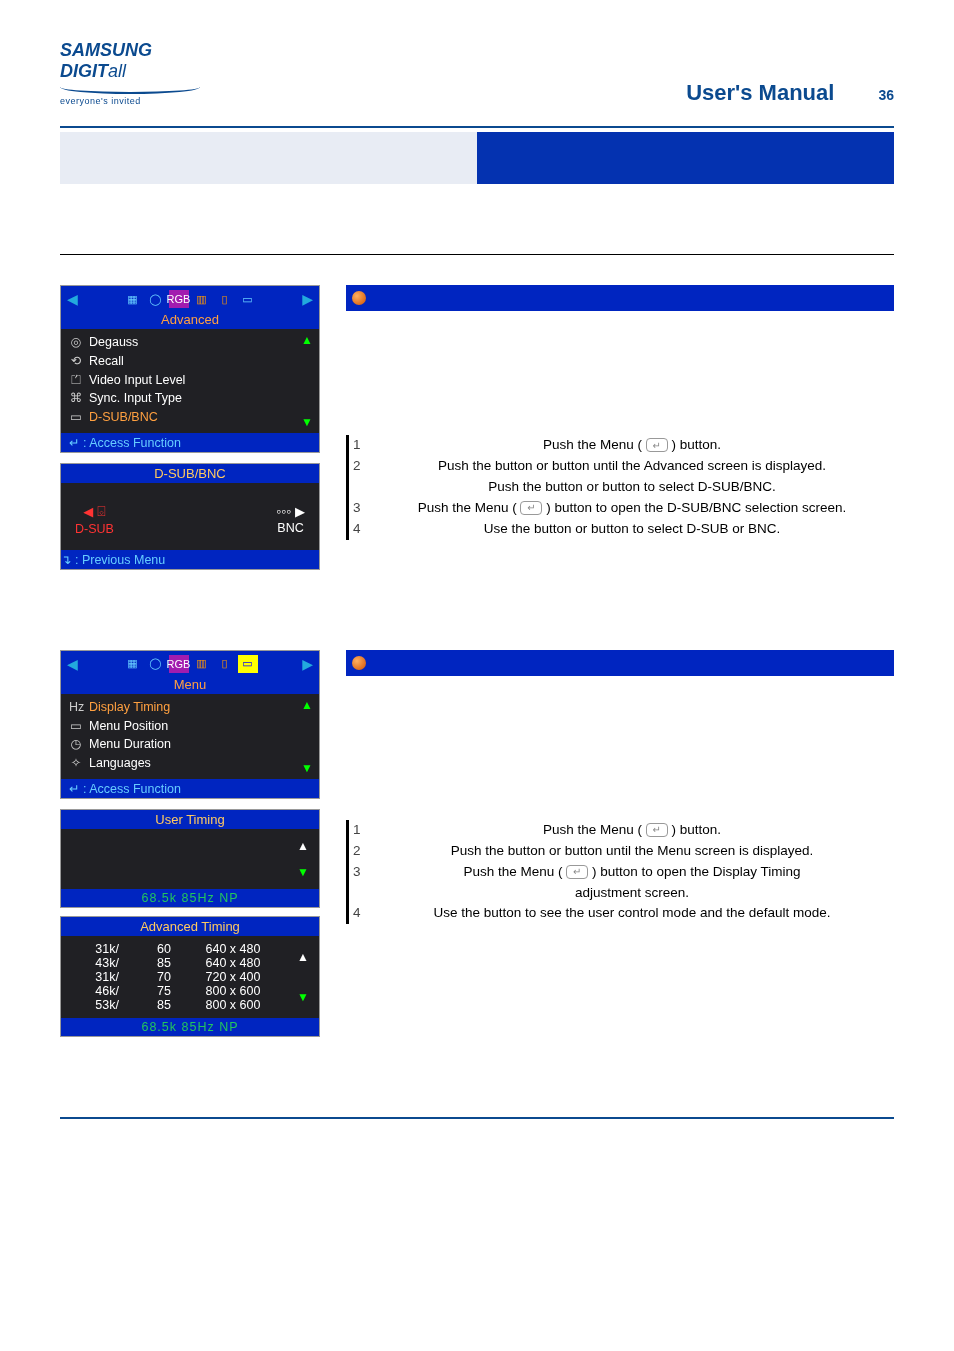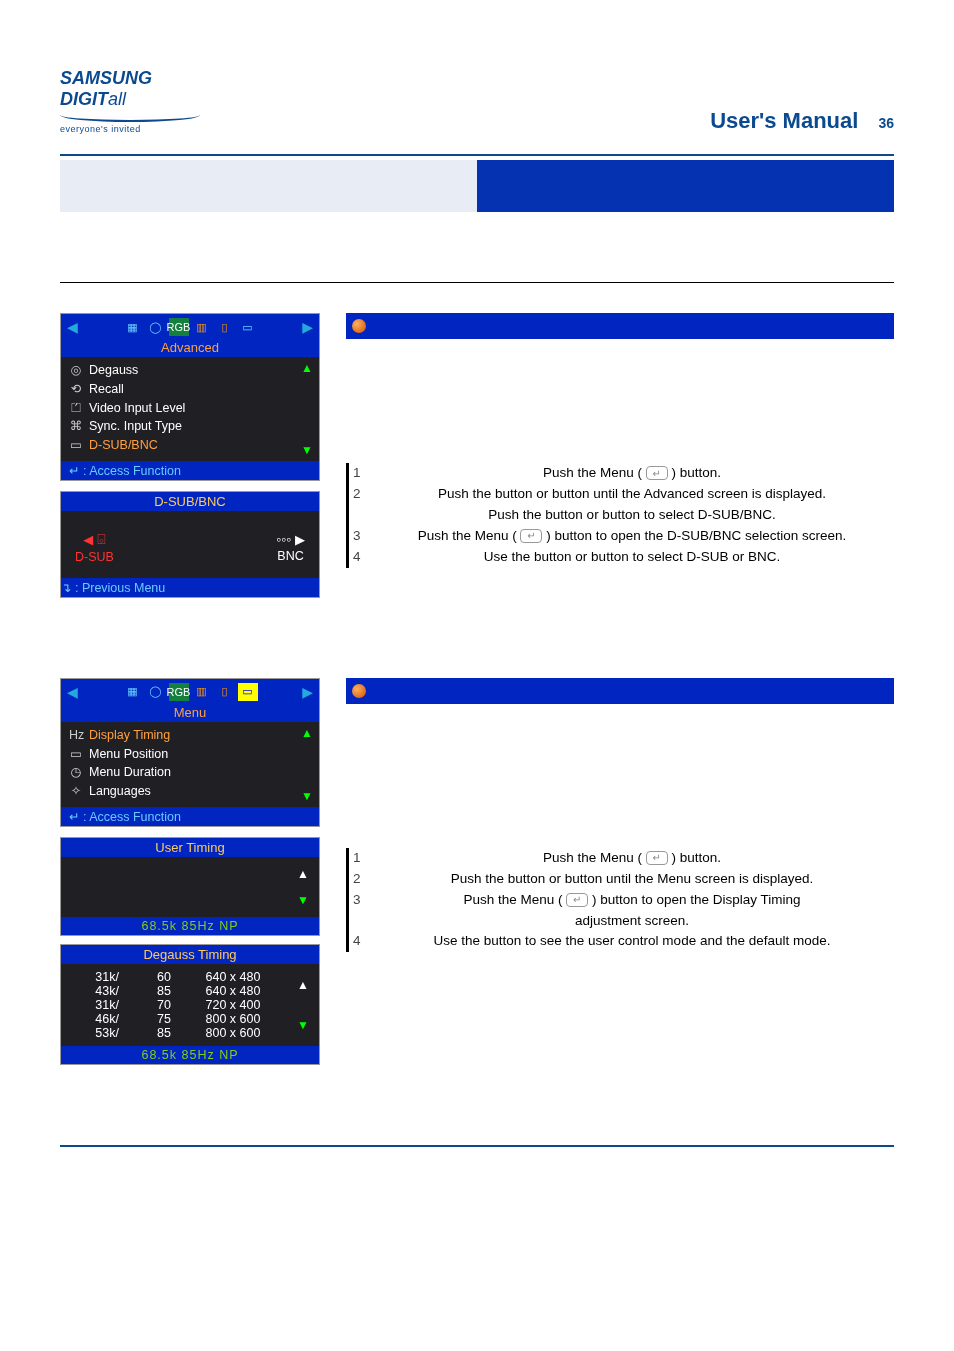--- a/index.html
+++ b/index.html
@@ -1,44 +1,44 @@
 <!DOCTYPE html>
 <html><head>
 <meta charset="utf-8">
 <style>
   * { box-sizing: border-box; margin: 0; padding: 0; }
   body { font-family: Arial, Helvetica, sans-serif; background: #fff; width: 954px; margin: 0 auto; }
   .page { padding: 40px 60px; }
   .header { display: flex; align-items: flex-end; justify-content: space-between; margin-bottom: 20px; }
-  .logo { width: 140px; margin-top: 28px; }
+  .logo { width: 140px; }
   .logo-top { font-weight: bold; font-style: italic; color: #0b4a8f; font-size: 18px; }
   .logo-top .all { font-style: italic; font-weight: normal; }
   .logo-swoosh { height: 14px; border-bottom: 2px solid #0b4a8f; border-radius: 0 0 50% 50%; margin-top: -2px; }
   .logo-sub { font-size: 9px; color: #0b4a8f; letter-spacing: 0.5px; margin-top: 2px; }
-  .title-area { display: flex; align-items: baseline; gap: 20px; }
+  .title-area { display: flex; align-items: baseline; gap: 44px; }
   .manual-title { color: #0b4a8f; font-weight: bold; font-size: 22px; }
   .page-num { color: #0b4a8f; font-weight: bold; font-size: 14px; }
   .hr-thick { height: 2px; background: #0b4a8f; margin-top: 6px; }
   .grey-band { background: #e8ecf4; height: 52px; margin-top: 4px; position: relative; }
   .grey-band .right-half { position: absolute; right: 0; top: 0; width: 50%; height: 100%; background: #0432b0; }
   .hr-thin { height: 1px; background: #000; margin: 70px 0 30px; }
 
   .section { display: flex; gap: 26px; margin-bottom: 80px; align-items: flex-start; }
   .col-left { width: 260px; flex-shrink: 0; }
   .col-right { flex: 1; }
 
   
   .osd { border: 1px solid #999; background: #202024; color: #fff; font-size: 13px; margin-bottom: 10px; }
   .osd-top { background: #0025c0; display: flex; align-items: center; justify-content: center; gap: 6px; padding: 4px 6px; position: relative; }
   .osd-top .nav-l, .osd-top .nav-r { color: #2ad; font-size: 14px; position: absolute; }
   .osd-top .nav-l { left: 6px; }
   .osd-top .nav-r { right: 6px; }
   .osd-tab-row { display: flex; gap: 3px; align-items: center; }
   .osd-tab { width: 20px; height: 18px; display:flex; align-items:center; justify-content:center; font-size:11px; }
-  .osd-tab.red { background: #15803d; }
+  .osd-tab.red { background: #a21caf; }
   .osd-tab.cyan { color:#6cf; }
   .osd-tab.orange { color:#f90; }
   .osd-tab.hl { background:#ff0; color:#00f; }
   .osd-top-label { text-align: center; color: #ffa040; font-size: 13px; padding-bottom: 2px; background:#0025c0; }
   .osd-body { padding: 4px 8px 6px; position: relative; }
   .osd-body .row { display: flex; align-items: center; gap: 6px; font-size: 12.5px; line-height: 1.5; }
   .osd-body .row.active { color: #ffa040; }
   .osd-body .arrow-up { position:absolute; right:6px; top:4px; color:#0f0; font-size:12px; }
   .osd-body .arrow-dn { position:absolute; right:6px; bottom:4px; color:#0f0; font-size:12px; }
   .osd-foot { background: #0025c0; color: #6cf; font-size: 12.5px; padding: 2px 8px; }
@@ -51,21 +51,21 @@
   .dsub-row.bnc .icon { color:#fff; }
   .dsub-row .lbl { font-size:12.5px; }
   .dsub-row .lbl.red { color:#f33; }
   .osd-sub-foot { background:#0025c0; color:#6cf; font-size:12.5px; padding:2px 0; }
   .arrow-left-red { color:#f33; margin-right:4px; }
   .arrow-right-white { color:#fff; margin-left:4px; }
 
   .osd-sub-body2 { padding: 10px 14px 8px; position:relative; min-height:60px; }
   .osd-sub-body2 .arrow-up { position:absolute; right:10px; top:10px; font-size:12px; }
   .osd-sub-body2 .arrow-dn { position:absolute; right:10px; bottom:10px; color:#0f0; font-size:12px; }
-  .status-line { background:#0025c0; color:#84cc16; font-size:12.5px; padding:2px 0; text-align:center; letter-spacing:1px; }
+  .status-line { background:#0025c0; color:#22c55e; font-size:12.5px; padding:2px 0; text-align:center; letter-spacing:1px; }
 
   .timing-table { padding: 6px 10px 6px 18px; font-size:12.5px; position:relative; }
   .timing-table .trow { display:flex; gap:22px; }
   .timing-table .c1 { width:40px; text-align:right; }
   .timing-table .c2 { width:30px; text-align:right; }
   .timing-table .c3 { width:80px; text-align:center; }
   .timing-table .arrow-up { position:absolute; right:10px; top:14px; font-size:12px; }
   .timing-table .arrow-dn { position:absolute; right:10px; bottom:14px; color:#0f0; font-size:12px; }
 
   
@@ -237,21 +237,21 @@
       <div class="osd-sub">
         <div class="osd-sub-title">User Timing</div>
         <div class="osd-sub-body2">
           <span class="arrow-up">▲</span>
           <span class="arrow-dn">▼</span>
         </div>
         <div class="status-line">68.5k     85Hz   NP</div>
       </div>
 
       <div class="osd-sub" style="margin-top:8px;">
-        <div class="osd-sub-title">Degauss Timing</div>
+        <div class="osd-sub-title">Advanced Timing</div>
         <div class="timing-table" id="factory-rows">
           <span class="arrow-up">▲</span>
           <span class="arrow-dn">▼</span>
         <div class="trow">
               <span class="c1">31k/</span>
               <span class="c2">60</span>
               <span class="c3">640 x 480</span>
             </div>
             <div class="trow">
               <span class="c1">43k/</span>

